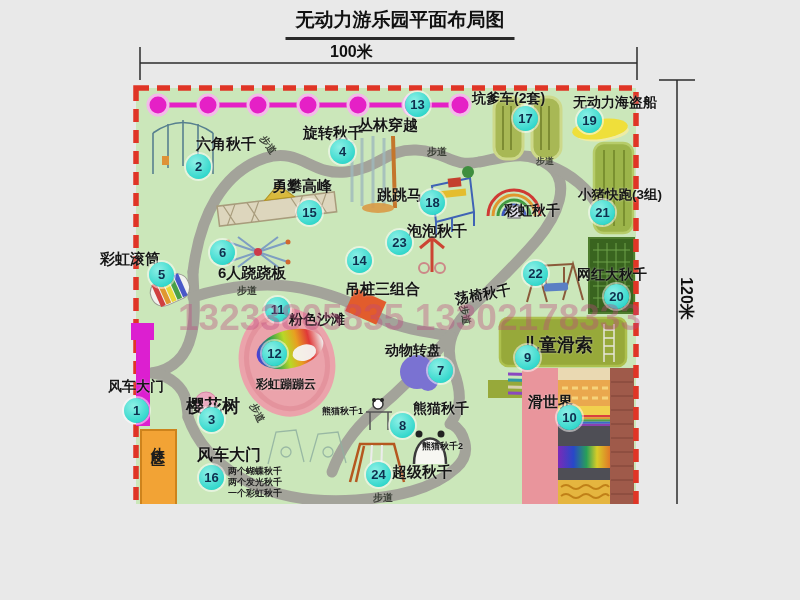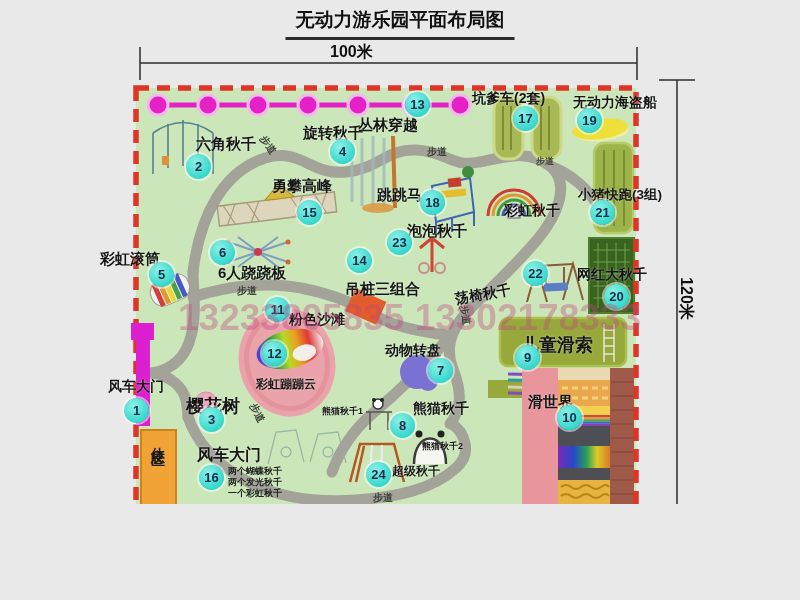--- a/index.html
+++ b/index.html
@@ -363,21 +363,21 @@
   <div class="lbl" style="left:345px;top:280px">吊桩三组合</div>
   <div class="lbl" style="left:272px;top:177px">勇攀高峰</div>
   <div class="lbl" style="left:197px;top:445px;font-size:16px">风车大门</div>
   <div class="lbl" style="left:472px;top:90px;font-size:14px">坑爹车(2套)</div>
   <div class="lbl" style="left:377px;top:186px">跳跳马</div>
   <div class="lbl" style="left:573px;top:94px;font-size:14px">无动力海盗船</div>
   <div class="lbl" style="left:577px;top:266px;font-size:14px">网红大秋千</div>
   <div class="lbl" style="left:578px;top:186px;font-size:13.5px">小猪快跑(3组)</div>
   <div class="lbl" style="left:455px;top:286px;font-size:14px;transform:rotate(-10deg)">荡椅秋千</div>
   <div class="lbl" style="left:407px;top:222px">泡泡秋千</div>
-  <div class="lbl" style="left:392px;top:463px;font-size:12px">超级秋千</div>
+  <div class="lbl" style="left:392px;top:463px;font-size:15px">超级秋千</div>
 
   <div class="lbl" style="left:504px;top:202px;font-size:14px">彩虹秋千</div>
   <div class="lbl small9" style="left:322px;top:405px">熊猫秋千1</div>
   <div class="lbl small9" style="left:422px;top:440px">熊猫秋千2</div>
   <div class="notes">
     <div>两个蝴蝶秋千</div>
     <div>两个发光秋千</div>
     <div>一个彩虹秋千</div>
   </div>
 

